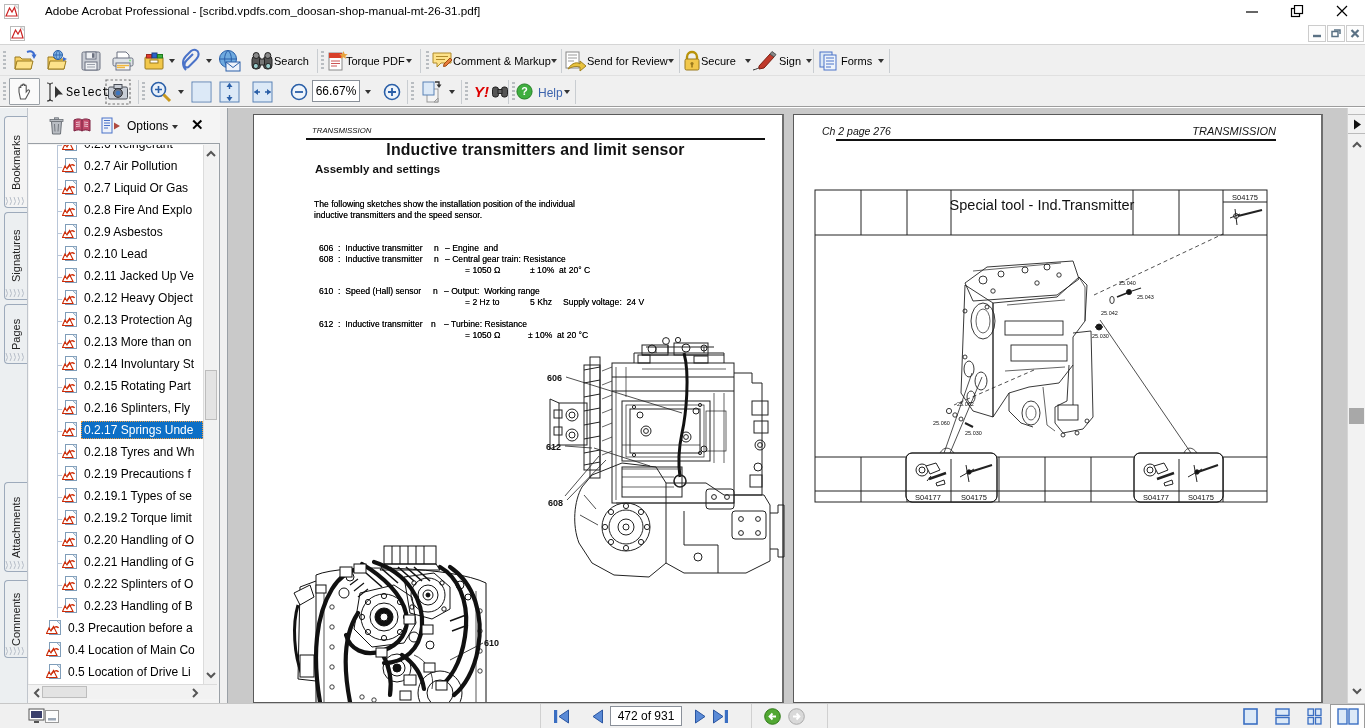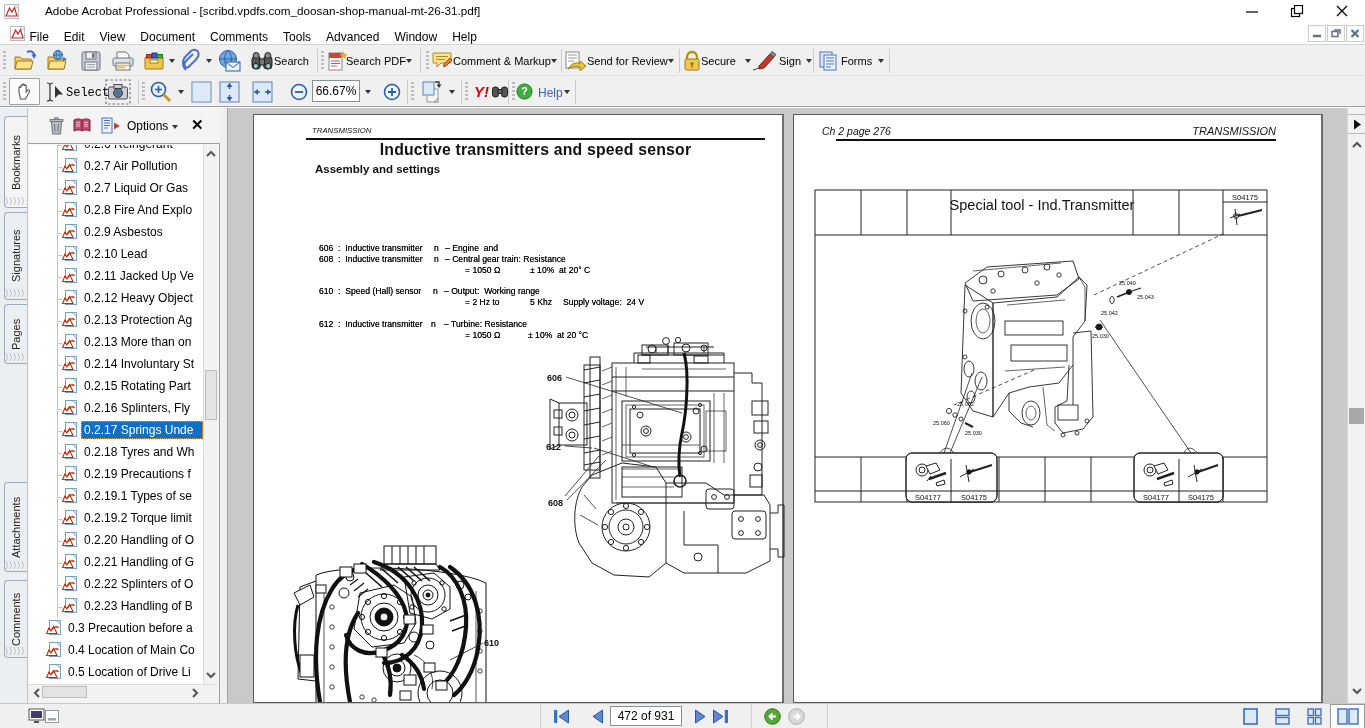--- a/index.html
+++ b/index.html
@@ -36,23 +36,20 @@
     <path d="M95 1 L105 11 M105 1 L95 11" stroke="#000" stroke-width="1.2"></path>
   </svg>
 </div>
 
 <div class="abs" style="left:0;top:23px;width:1365px;height:22px;background:#fff;border-bottom:1px solid #d5d5d5;">
   <svg class="abs" style="left:10px;top:3px" width="15" height="15" viewBox="0 0 15 15">
     <rect x="0.5" y="0.5" width="14" height="14" fill="#fff" stroke="#bbb"></rect>
     <path d="M14.5 0.5 L14.5 5 L10 0.5 Z" fill="#eee" stroke="#bbb"></path>
     <path d="M2 12 L5.5 4 L8 8 L10.5 3.5 L13 12 Z" fill="#fff" stroke="#c22" stroke-width="1.2"></path>
   </svg>
-  <div class="abs" style="left:22px;top:4px;">
-    <span class="menuitem">File</span><span class="menuitem">Edit</span><span class="menuitem">View</span><span class="menuitem">Document</span><span class="menuitem">Comments</span><span class="menuitem">Tools</span><span class="menuitem">Advanced</span><span class="menuitem">Window</span><span class="menuitem">Help</span>
-  </div>
 
   <div class="abs" style="left:1308px;top:2px;width:18px;height:17px;border:1px solid #ccc;background:#fdfdfd;">
      <svg width="16" height="15" viewBox="0 0 16 15">
         <path d="M4 10 L12 10" stroke="#5a7184" stroke-width="2.4"></path>
       </svg></div>
   <div class="abs" style="left:1327px;top:2px;width:18px;height:17px;border:1px solid #ccc;background:#fdfdfd;">
      <svg width="16" height="15" viewBox="0 0 16 15">
         <rect x="4" y="5.5" width="6" height="5" fill="none" stroke="#5a7184" stroke-width="1.5"></rect>
         <path d="M6 4 L12 4 L12 8" fill="none" stroke="#5a7184" stroke-width="1.5"></path>
       </svg></div>
@@ -129,21 +126,21 @@
   <div class="abs tbtext" style="left:274px;top:10px">Search</div>
   <div class="tbsep" style="left:317px"></div>
   <div class="grip" style="left:321px"></div>
 
   <svg class="abs" style="left:328px;top:5px" width="20" height="22" viewBox="0 0 20 22">
     <rect x="1" y="3" width="13" height="17" fill="#fff" stroke="#888"></rect>
     <rect x="1" y="3" width="13" height="5" fill="#d8402a"></rect>
     <path d="M3 11 L12 11 M3 13.5 L12 13.5 M3 16 L9 16" stroke="#c55"></path>
     <path d="M15.5 1 L16.7 4 L19.8 4.2 L17.4 6 L18.3 9 L15.5 7.2 L12.7 9 L13.6 6 L11.2 4.2 L14.3 4 Z" fill="#e8a33d"></path>
   </svg>
-  <div class="abs tbtext" style="left:346px;top:10px">Search PDF</div>
+  <div class="abs tbtext" style="left:346px;top:10px">Torque PDF</div>
   <div class="abs ddarrow" style="left:406px;top:14px"></div>
   <div class="tbsep" style="left:420px"></div>
   <div class="grip" style="left:426px"></div>
 
   <svg class="abs" style="left:431px;top:5px" width="22" height="22" viewBox="0 0 22 22">
     <path d="M2 3 L20 3 L20 13 L10 13 L6 17 L6 13 L2 13 Z" fill="#fde28a" stroke="#b08a2a"></path>
     <path d="M5 6.5 L17 6.5 M5 9.5 L14 9.5" stroke="#b08a2a"></path>
     <path d="M13 14 L19 8 L21 10 L15 16 L12.5 16.5 Z" fill="#e77c3c" stroke="#a04a10"></path>
   </svg>
   <div class="abs tbtext" style="left:453px;top:10px">Comment &amp; Markup</div>
@@ -579,22 +576,23 @@
       <path d="M3 1 L7 5 L3 9" fill="none" stroke="#555" stroke-width="2"></path>
     </svg>
 </div>
 
 <div class="abs" style="left:220px;top:108px;width:8px;height:595px;background:#f0f0f0;border-right:1px solid #9aa0a6;"></div>
 
 <div class="pg" style="left:253px;width:531px;">
 
   <div class="pheadl" style="left:58px;top:11px;font-size:7.8px;">TRANSMISSION</div>
   <div class="abs" style="left:52px;top:23.2px;width:459px;height:1.6px;background:#111;"></div>
-  <div class="abs" style="left:16px;top:26px;width:531px;text-align:center;font-size:15.8px;font-weight:bold;color:#111;letter-spacing:0.2px;">Inductive transmitters and speed sensor</div>
+  <div class="abs" style="left:16px;top:26px;width:531px;text-align:center;font-size:15.8px;font-weight:bold;color:#111;letter-spacing:0.2px;">Inductive transmitters and limit sensor</div>
   <div class="abs" style="left:61px;top:48px;font-size:11.5px;font-weight:bold;color:#111;">Assembly and settings</div>
+  <div class="abs" style="left:60px;top:84px;font-size:8.6px;color:#000;text-shadow:0 0 0.4px rgba(0,0,0,0.8);line-height:11px;">The following sketches show the installation position of the individual<br>inductive transmitters and the speed sensor.</div>
   <div class="abs pl" style="top:128px;">
       <span style="left:65px">606  :  Inductive transmitter</span>
       <span style="left:180px">n</span>
       <span style="left:191px">– Engine  and</span>
     </div>
   <div class="abs pl" style="top:139px;">
       <span style="left:65px">608  :  Inductive transmitter</span>
       <span style="left:180px">n</span>
       <span style="left:191px">– Central gear train: Resistance</span>
     </div>

